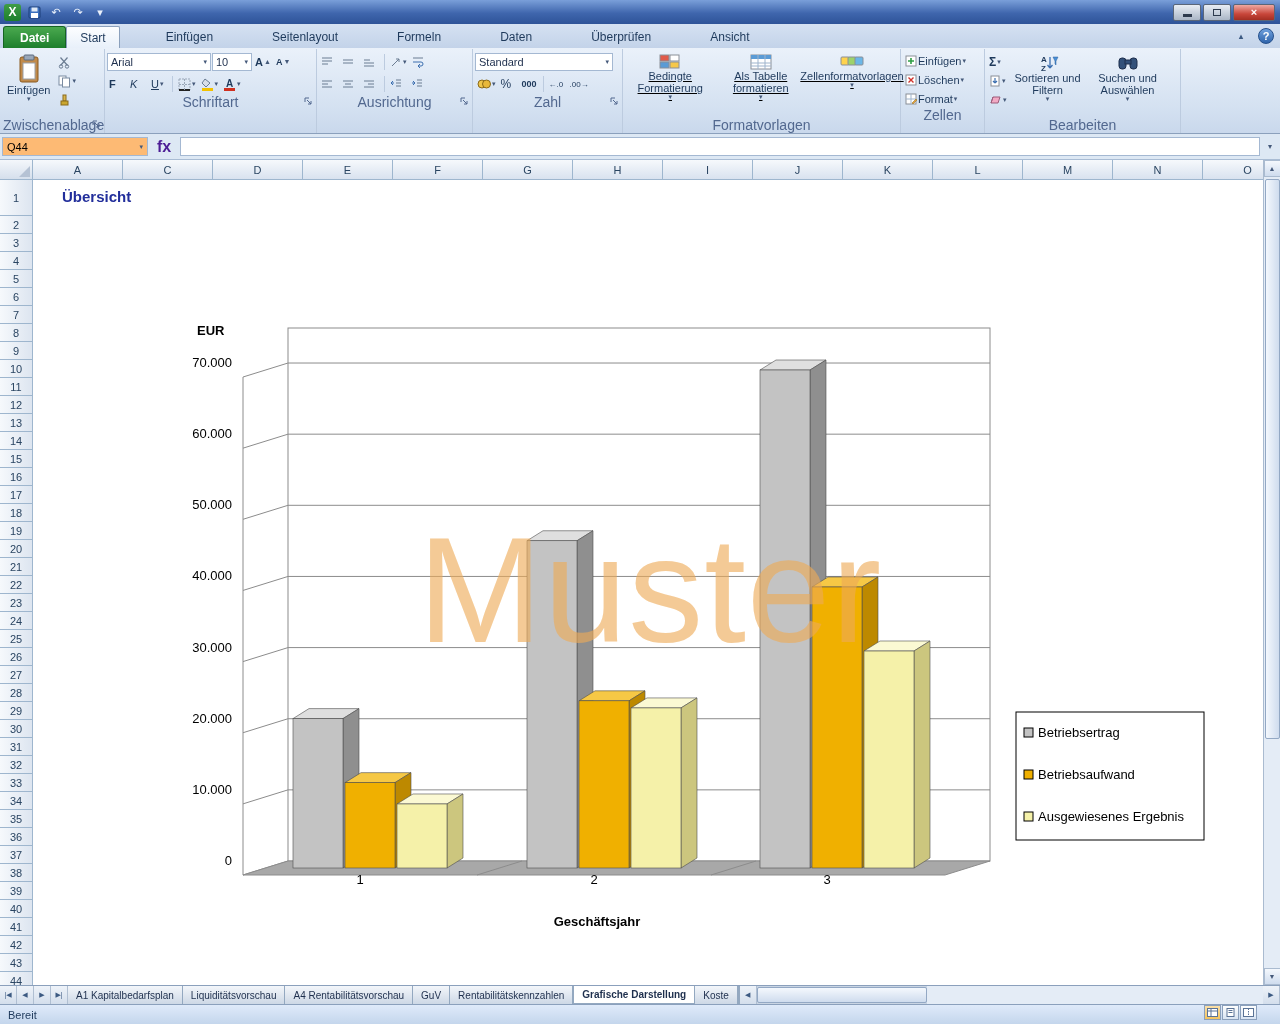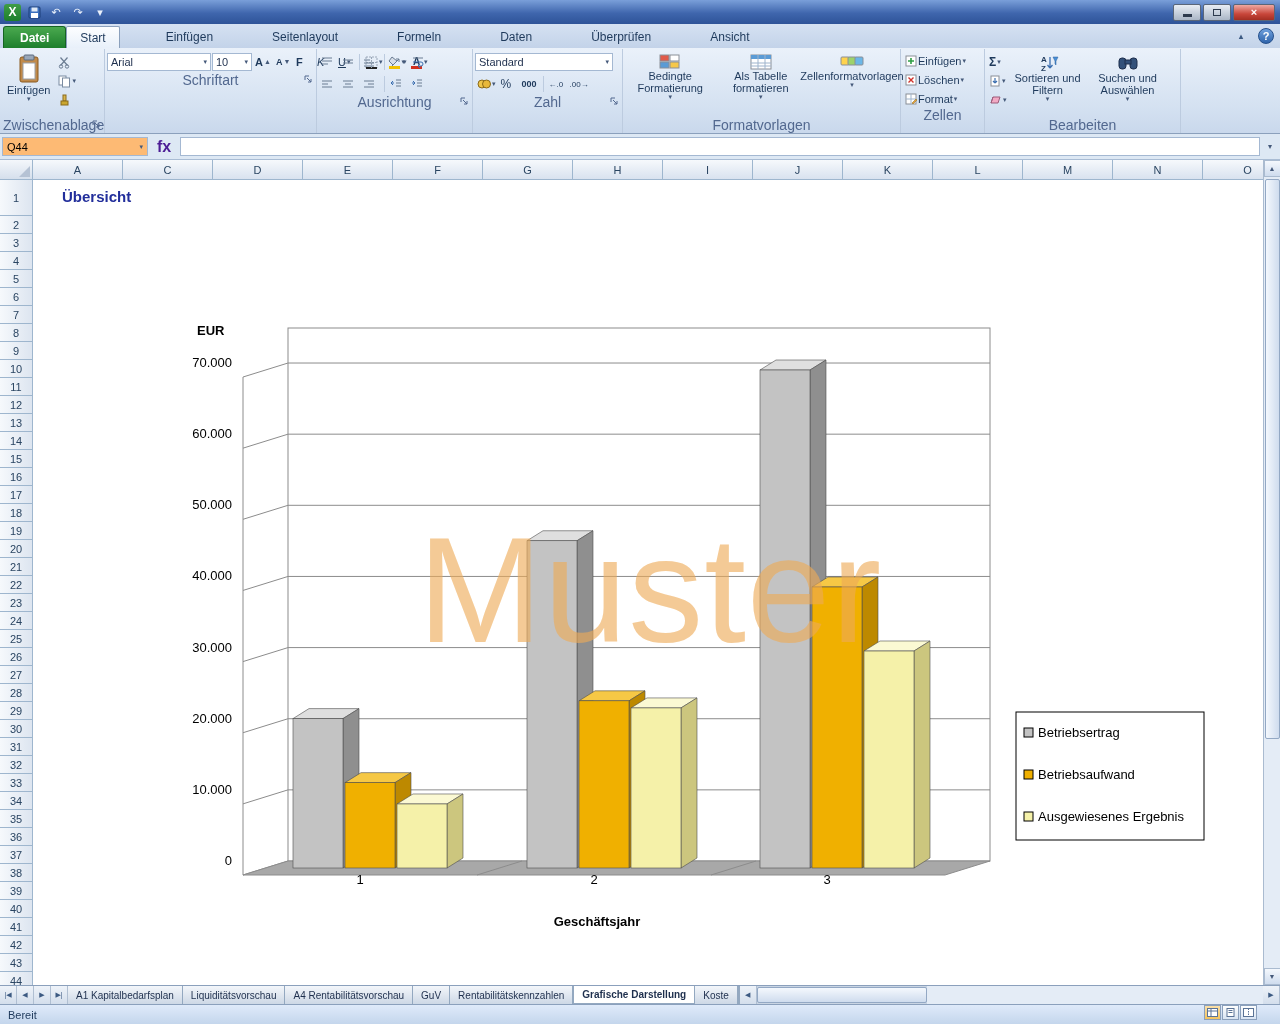--- a/index.html
+++ b/index.html
@@ -225,21 +225,21 @@
         <span>Zwischenablage</span>
         <span class="launcher">
           <svg width="9" height="9" viewBox="0 0 9 9">
               <path d="M1 1 H5 M1 1 V5 M3 3 L7 7 M7 4 V7 H4" stroke="#52688f" fill="none"></path>
             </svg>
         </span>
       </div>
     </div>
 
     <div class="grp" style="width:212px">
-      <div style="display:flex;flex-direction:row;width:100%;">
+      <div style="display:flex;flex-direction:column;width:100%;">
         <div class="rrow">
           <div class="combo" style="width:104px">
             <span>Arial</span>
             <span class="arr">▾</span>
           </div>
           <div class="combo" style="width:40px">
             <span>10</span>
             <span class="arr">▾</span>
           </div>
           <div class="mbtn">
@@ -421,21 +421,21 @@
         <span>Zahl</span>
         <span class="launcher">
           <svg width="9" height="9" viewBox="0 0 9 9">
               <path d="M1 1 H5 M1 1 V5 M3 3 L7 7 M7 4 V7 H4" stroke="#52688f" fill="none"></path>
             </svg>
         </span>
       </div>
     </div>
 
     <div class="grp" style="width:278px">
-      <div class="grp-body" style="justify-content:space-around;width:100%;">
+      <div class="grp-body" style="justify-content:space-around;width:100%;text-decoration:underline;">
         <div class="bigbtn" style="width:92px">
           <svg width="22" height="16" viewBox="0 0 22 16">
             <rect x="1" y="1" width="9" height="6" fill="#e05a4a" stroke="#8a8f98"></rect>
             <rect x="11" y="1" width="9" height="6" fill="#fff" stroke="#8a8f98"></rect>
             <rect x="1" y="8" width="9" height="6" fill="#5b9bd5" stroke="#8a8f98"></rect>
             <rect x="11" y="8" width="9" height="6" fill="#f6c84a" stroke="#8a8f98"></rect>
           </svg>
           <span class="twoline">Bedingte Formatierung</span>
           <span class="arr">▾</span>
         </div>

